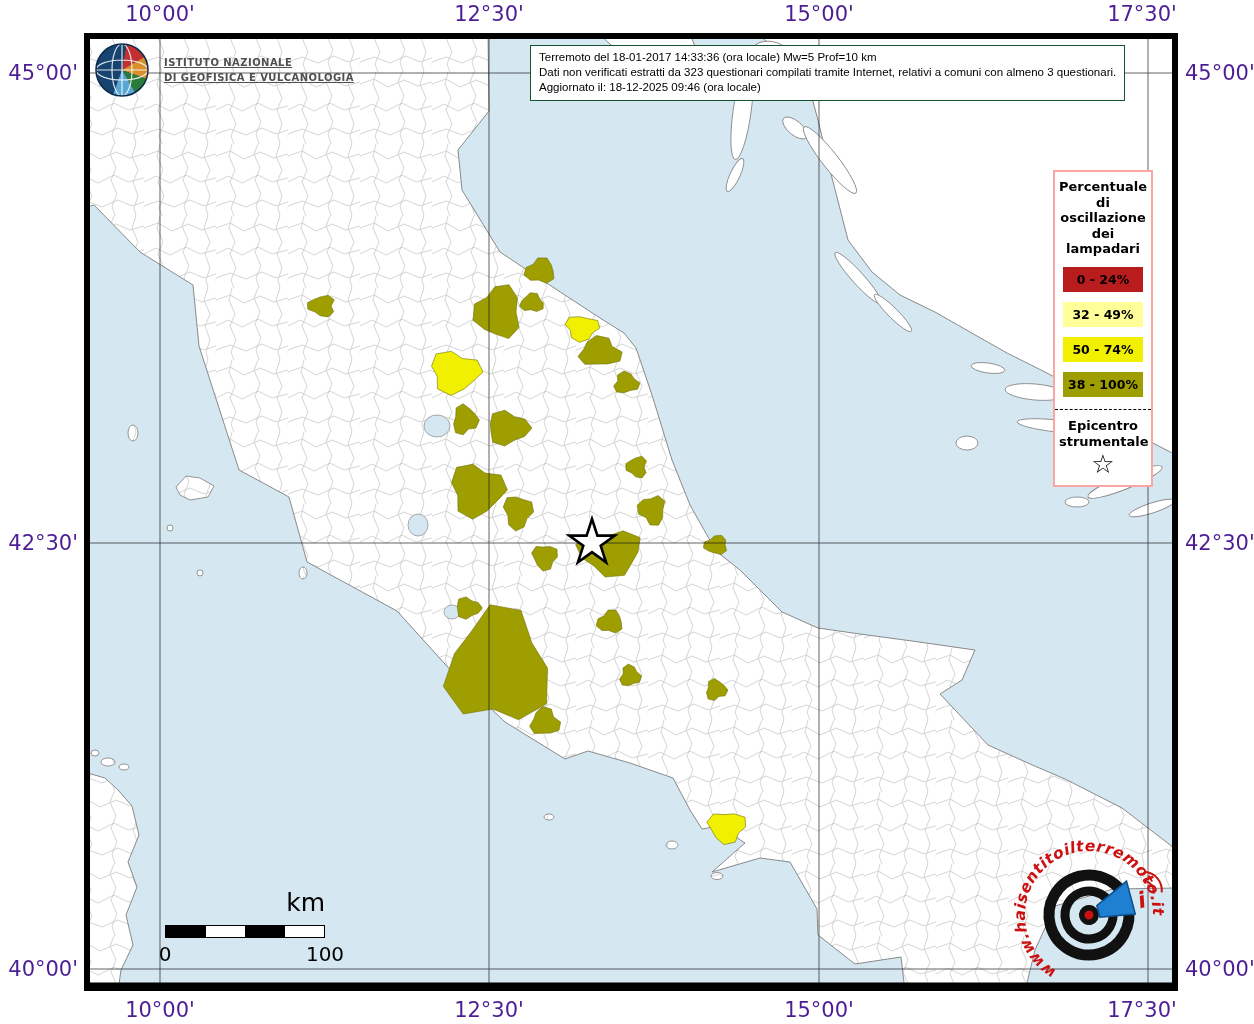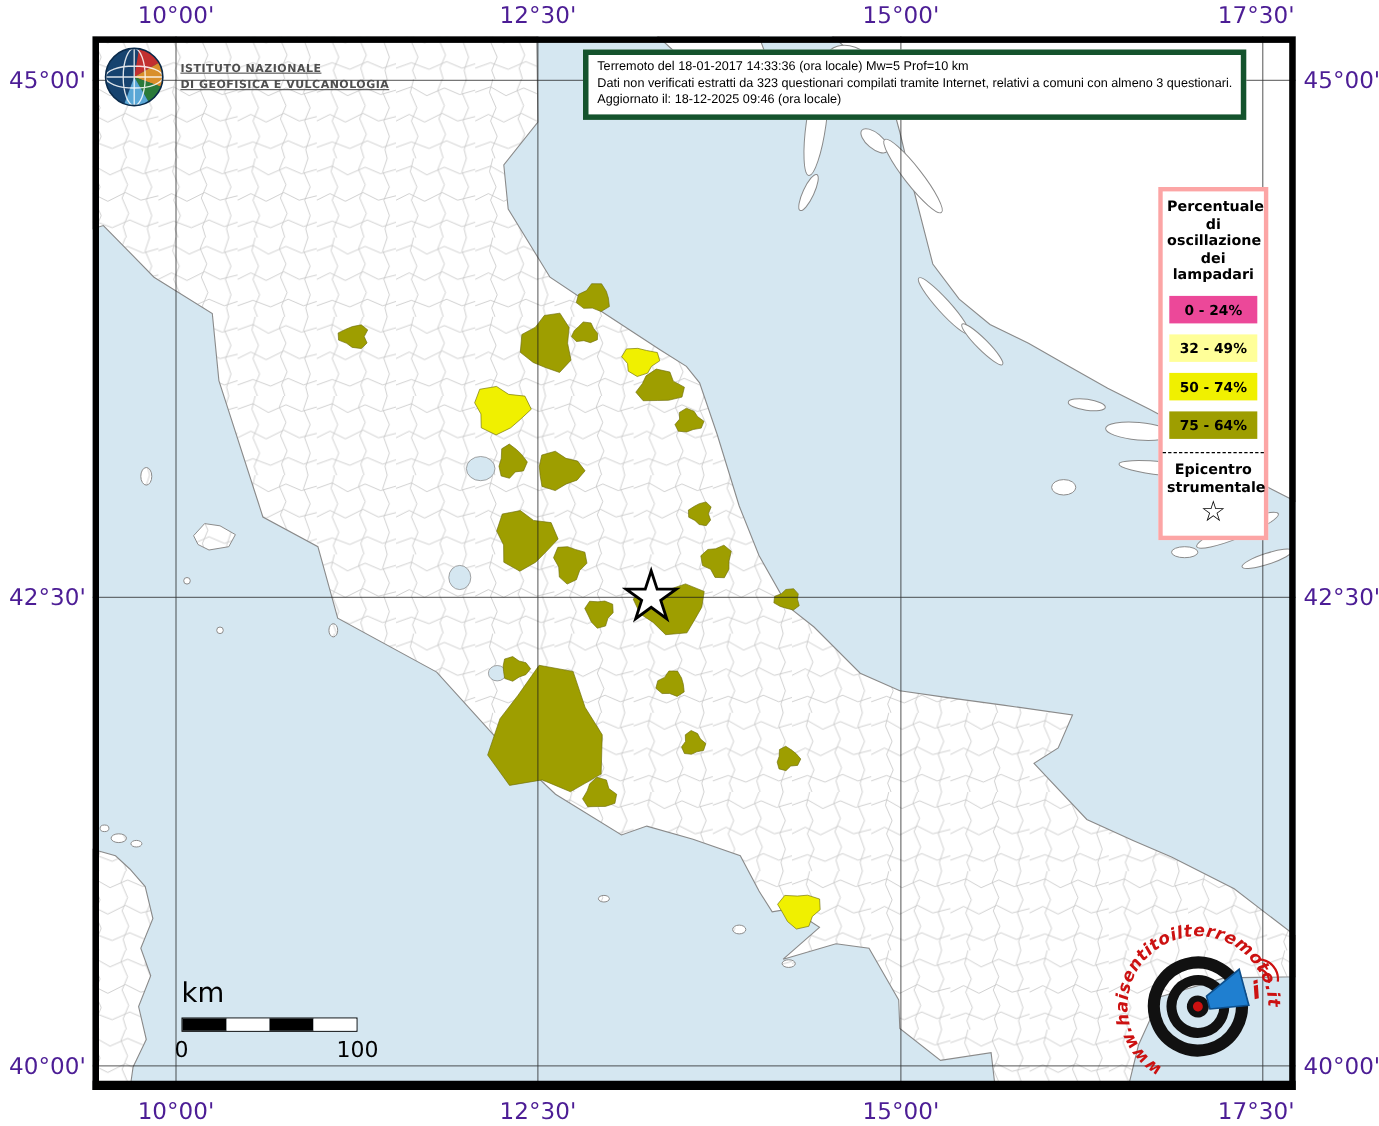--- a/index.html
+++ b/index.html
@@ -12,36 +12,36 @@
   .coord{position:absolute;font-size:21px;color:#4c1d95;white-space:nowrap;}
   .coord.top,.coord.bottom{transform:translateX(-50%);}
   .coord.left{width:76px;text-align:right;transform:translateY(-50%);}
   .coord.right{transform:translateY(-50%);}
 
   
   .ingv{left:92px;top:40px;display:flex;align-items:center;gap:12px;}
   .ingv-text{font-size:10px;font-weight:bold;color:#4f4f4f;letter-spacing:.45px;line-height:1.55;text-decoration:underline;}
 
   
-  .info-box{left:530px;top:45px;background:#fff;border:5px solid #14532d;
+  .info-box{left:530px;top:45px;background:#fff;border:1px solid #14532d;
             padding:4px 8px;font-size:11.5px;line-height:1.32;color:#000;
             font-family:"Liberation Sans","DejaVu Sans",sans-serif;white-space:nowrap;}
 
   
-  .legend{left:1053px;top:170px;width:100px;background:#fff;border:4px solid #fca5a5;
+  .legend{left:1053px;top:170px;width:100px;background:#fff;border:2px solid #fca5a5;
           box-sizing:border-box;text-align:center;padding:7px 4px 6px;}
   .legend-title{font-size:13px;font-weight:bold;line-height:1.2;}
   .swatch{width:80px;margin:10px auto 0;padding:5px 0;font-size:12.5px;font-weight:bold;color:#000;}
   .legend-sep{border-top:1px dashed #000;margin:12px -4px 8px;}
   .legend-epi{font-size:13px;font-weight:bold;line-height:1.25;}
   .legend-star{font-size:26px;line-height:1.1;}
 
   
   .scalebar{left:165px;top:888px;width:160px;}
-  .scalebar .unit{text-align:left;font-size:25px;color:#000;margin-bottom:8px;}
+  .scalebar .unit{text-align:right;font-size:25px;color:#000;margin-bottom:8px;}
   .bar{display:flex;height:11px;border:1.5px solid #000;box-sizing:content-box;}
   .bar div{flex:1;}
   .seg-b{background:#000;} .seg-w{background:#fff;}
   .bar-labels{position:relative;height:24px;font-size:20px;margin-top:4px;}
   .bar-labels .s{position:absolute;left:0;transform:translateX(-50%);}
   .bar-labels .e{position:absolute;left:160px;transform:translateX(-50%);}
 </style>
 </head>
 <body>
 
@@ -193,24 +193,24 @@
   </div>
 
   <div class="abs info-box">
     <div>Terremoto del 18-01-2017 14:33:36 (ora locale) Mw=5 Prof=10 km</div>
     <div>Dati non verificati estratti da 323 questionari compilati tramite Internet, relativi a comuni con almeno 3 questionari.</div>
     <div>Aggiornato il: 18-12-2025 09:46 (ora locale)</div>
   </div>
 
   <div class="abs legend">
     <div class="legend-title">Percentuale di oscillazione dei lampadari</div>
-    <div class="swatch" style="background: #ec4899;">0 - 24%</div>
+    <div class="swatch" style="background: #b91c1c;">0 - 24%</div>
     <div class="swatch" style="background: rgb(255, 255, 153);">32 - 49%</div>
     <div class="swatch" style="background: rgb(240, 240, 0);">50 - 74%</div>
-    <div class="swatch" style="background: rgb(158, 158, 0);">75 - 64%</div>
+    <div class="swatch" style="background: rgb(158, 158, 0);">38 - 100%</div>
     <div class="legend-sep"></div>
     <div class="legend-epi">Epicentro strumentale</div>
     <div class="legend-star">☆</div>
   </div>
 
   <div class="abs scalebar">
     <div class="unit">km</div>
     <div class="bar">
       <div class="seg-b"></div>
         <div class="seg-w"></div>

